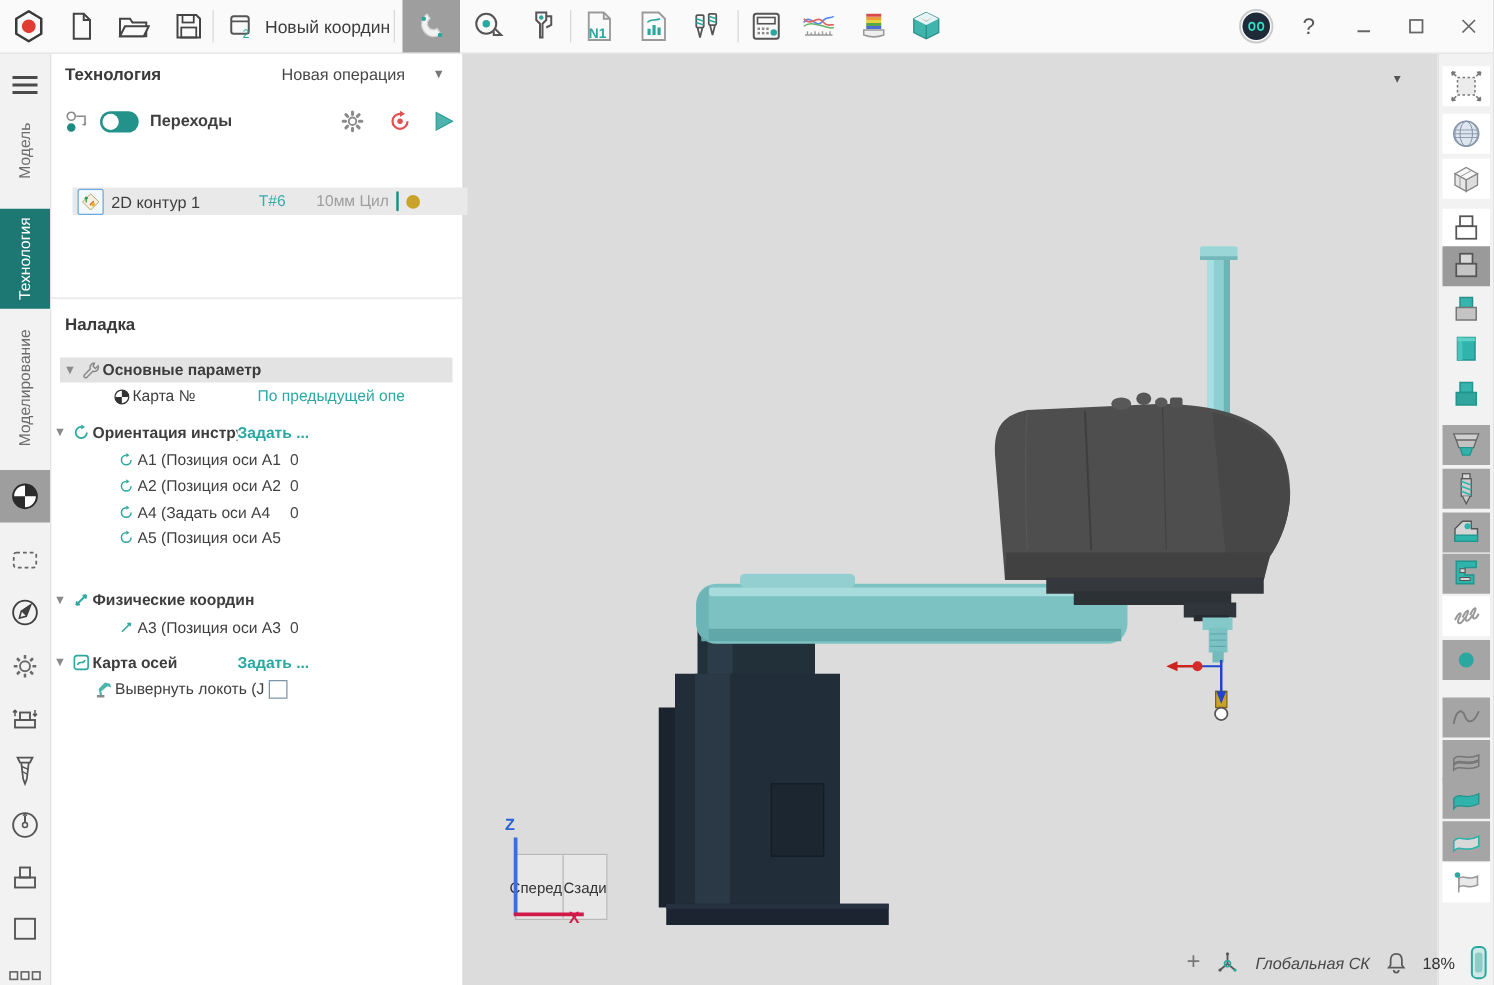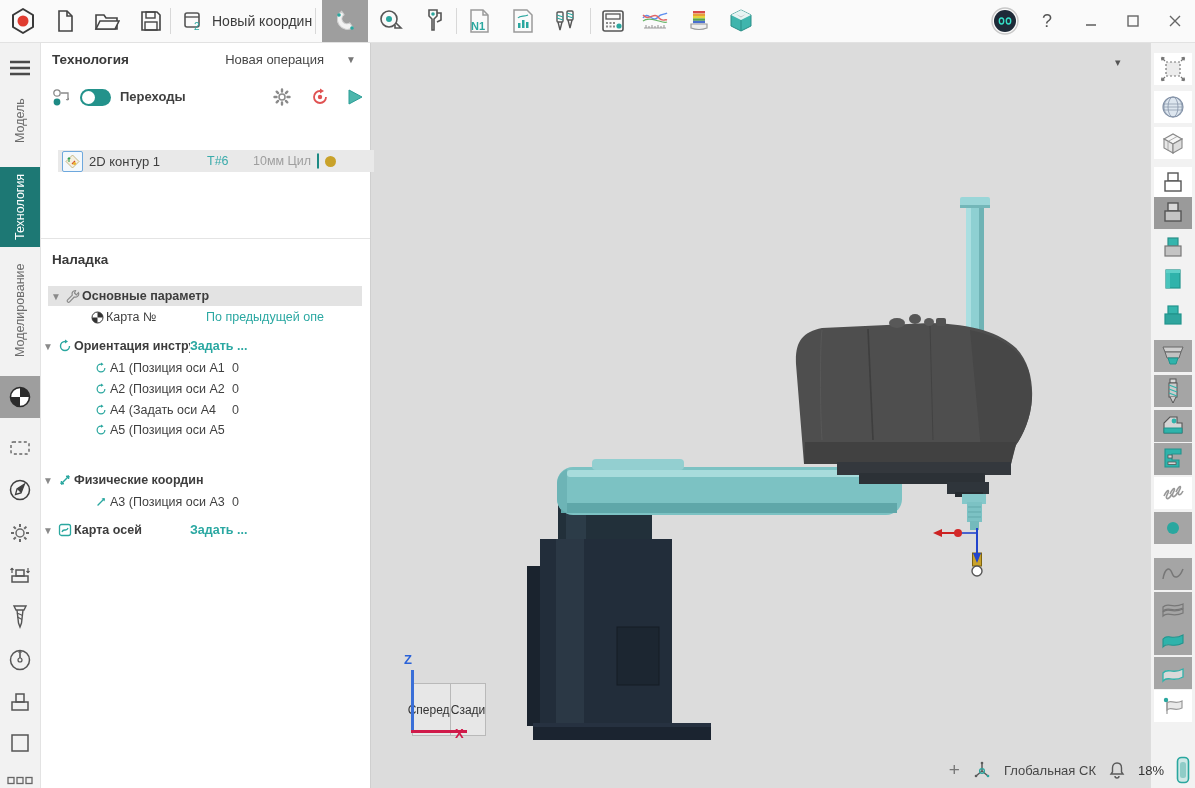--- a/index.html
+++ b/index.html
@@ -69,21 +69,21 @@
           border-left:1px solid #dddddd;z-index:20;}
   .rtool{position:absolute;left:3px;width:38px;height:32px;display:flex;align-items:center;justify-content:center;
          background:#fff;cursor:pointer;}
   .rtool.grey{background:#a5a5a5;}
   .rtool.seldark{background:#9a9a9a;}
   .rtool.plain{background:transparent;}
 
   
   .statusbar{position:absolute;right:5px;bottom:5px;height:26px;display:flex;align-items:center;gap:12px;z-index:40;}
   .statusbar .plus{font-size:19px;color:#777;cursor:pointer;line-height:20px;}
-  .cs-label{font-size:13px;color:#474747;white-space:nowrap;}
+  .cs-label{font-size:13px;color:#474747;white-space:nowrap;font-style:italic;}
   .zoomlv{font-size:13px;color:#333;}
 </style>
 </head>
 <body>
 
 <div id="app">
 
   <div class="titlebar">
     <div class="tbtn" style="left:6px">
       <svg width="28" height="28" viewBox="0 0 28 28">
@@ -500,20 +500,31 @@
       <span class="chev">▼</span>
       <span class="gico">
         <svg width="14" height="14" viewBox="0 0 14 14">
             <rect x="1.5" y="1.5" width="11" height="11" rx="2" fill="none" stroke="#2aa79f" stroke-width="1.3"></rect>
             <path d="M4 9 C5.5 4.5 8.5 9.5 10 5" fill="none" stroke="#2aa79f" stroke-width="1.3"></path>
           </svg>
       </span>
       <span class="glabel" style="width:116px">Карта осей</span>
       <span class="teal-link">Задать ...</span>
     </div>
+    <div class="prow" style="top:499px">
+      <span style="width:34px"></span>
+      <span class="gico">
+        <svg width="15" height="15" viewBox="0 0 15 15">
+            <path d="M2 13 L6 13 L5 9 L10 5 L13 6 L12 3 L8 2 L3 7 L4 13" fill="#2aa79f" opacity="0.85"></path>
+            <rect x="1.5" y="12" width="6" height="2" fill="#8a8a8a"></rect>
+          </svg>
+      </span>
+      <span class="lblclip" style="width:123px">Вывернуть локоть (J</span>
+      <span style="width:13px;height:13px;border:1.4px solid #7f94a8;background:#fff;display:inline-block"></span>
+    </div>
   </div>
 
   <div class="viewport">
     <svg width="780" height="746" viewBox="0 0 780 746" style="position:absolute;left:0;top:0">
 
       <rect x="596" y="160" width="18" height="190" fill="#8ed0d2"></rect>
       <rect x="596" y="160" width="5" height="190" fill="#aadfe1"></rect>
       <rect x="609" y="160" width="5" height="190" fill="#6fb3b5"></rect>
       <rect x="590" y="155" width="30" height="11" rx="2" fill="#9ad6d8"></rect>
       <rect x="590" y="163" width="30" height="3" fill="#73b7b9"></rect>

